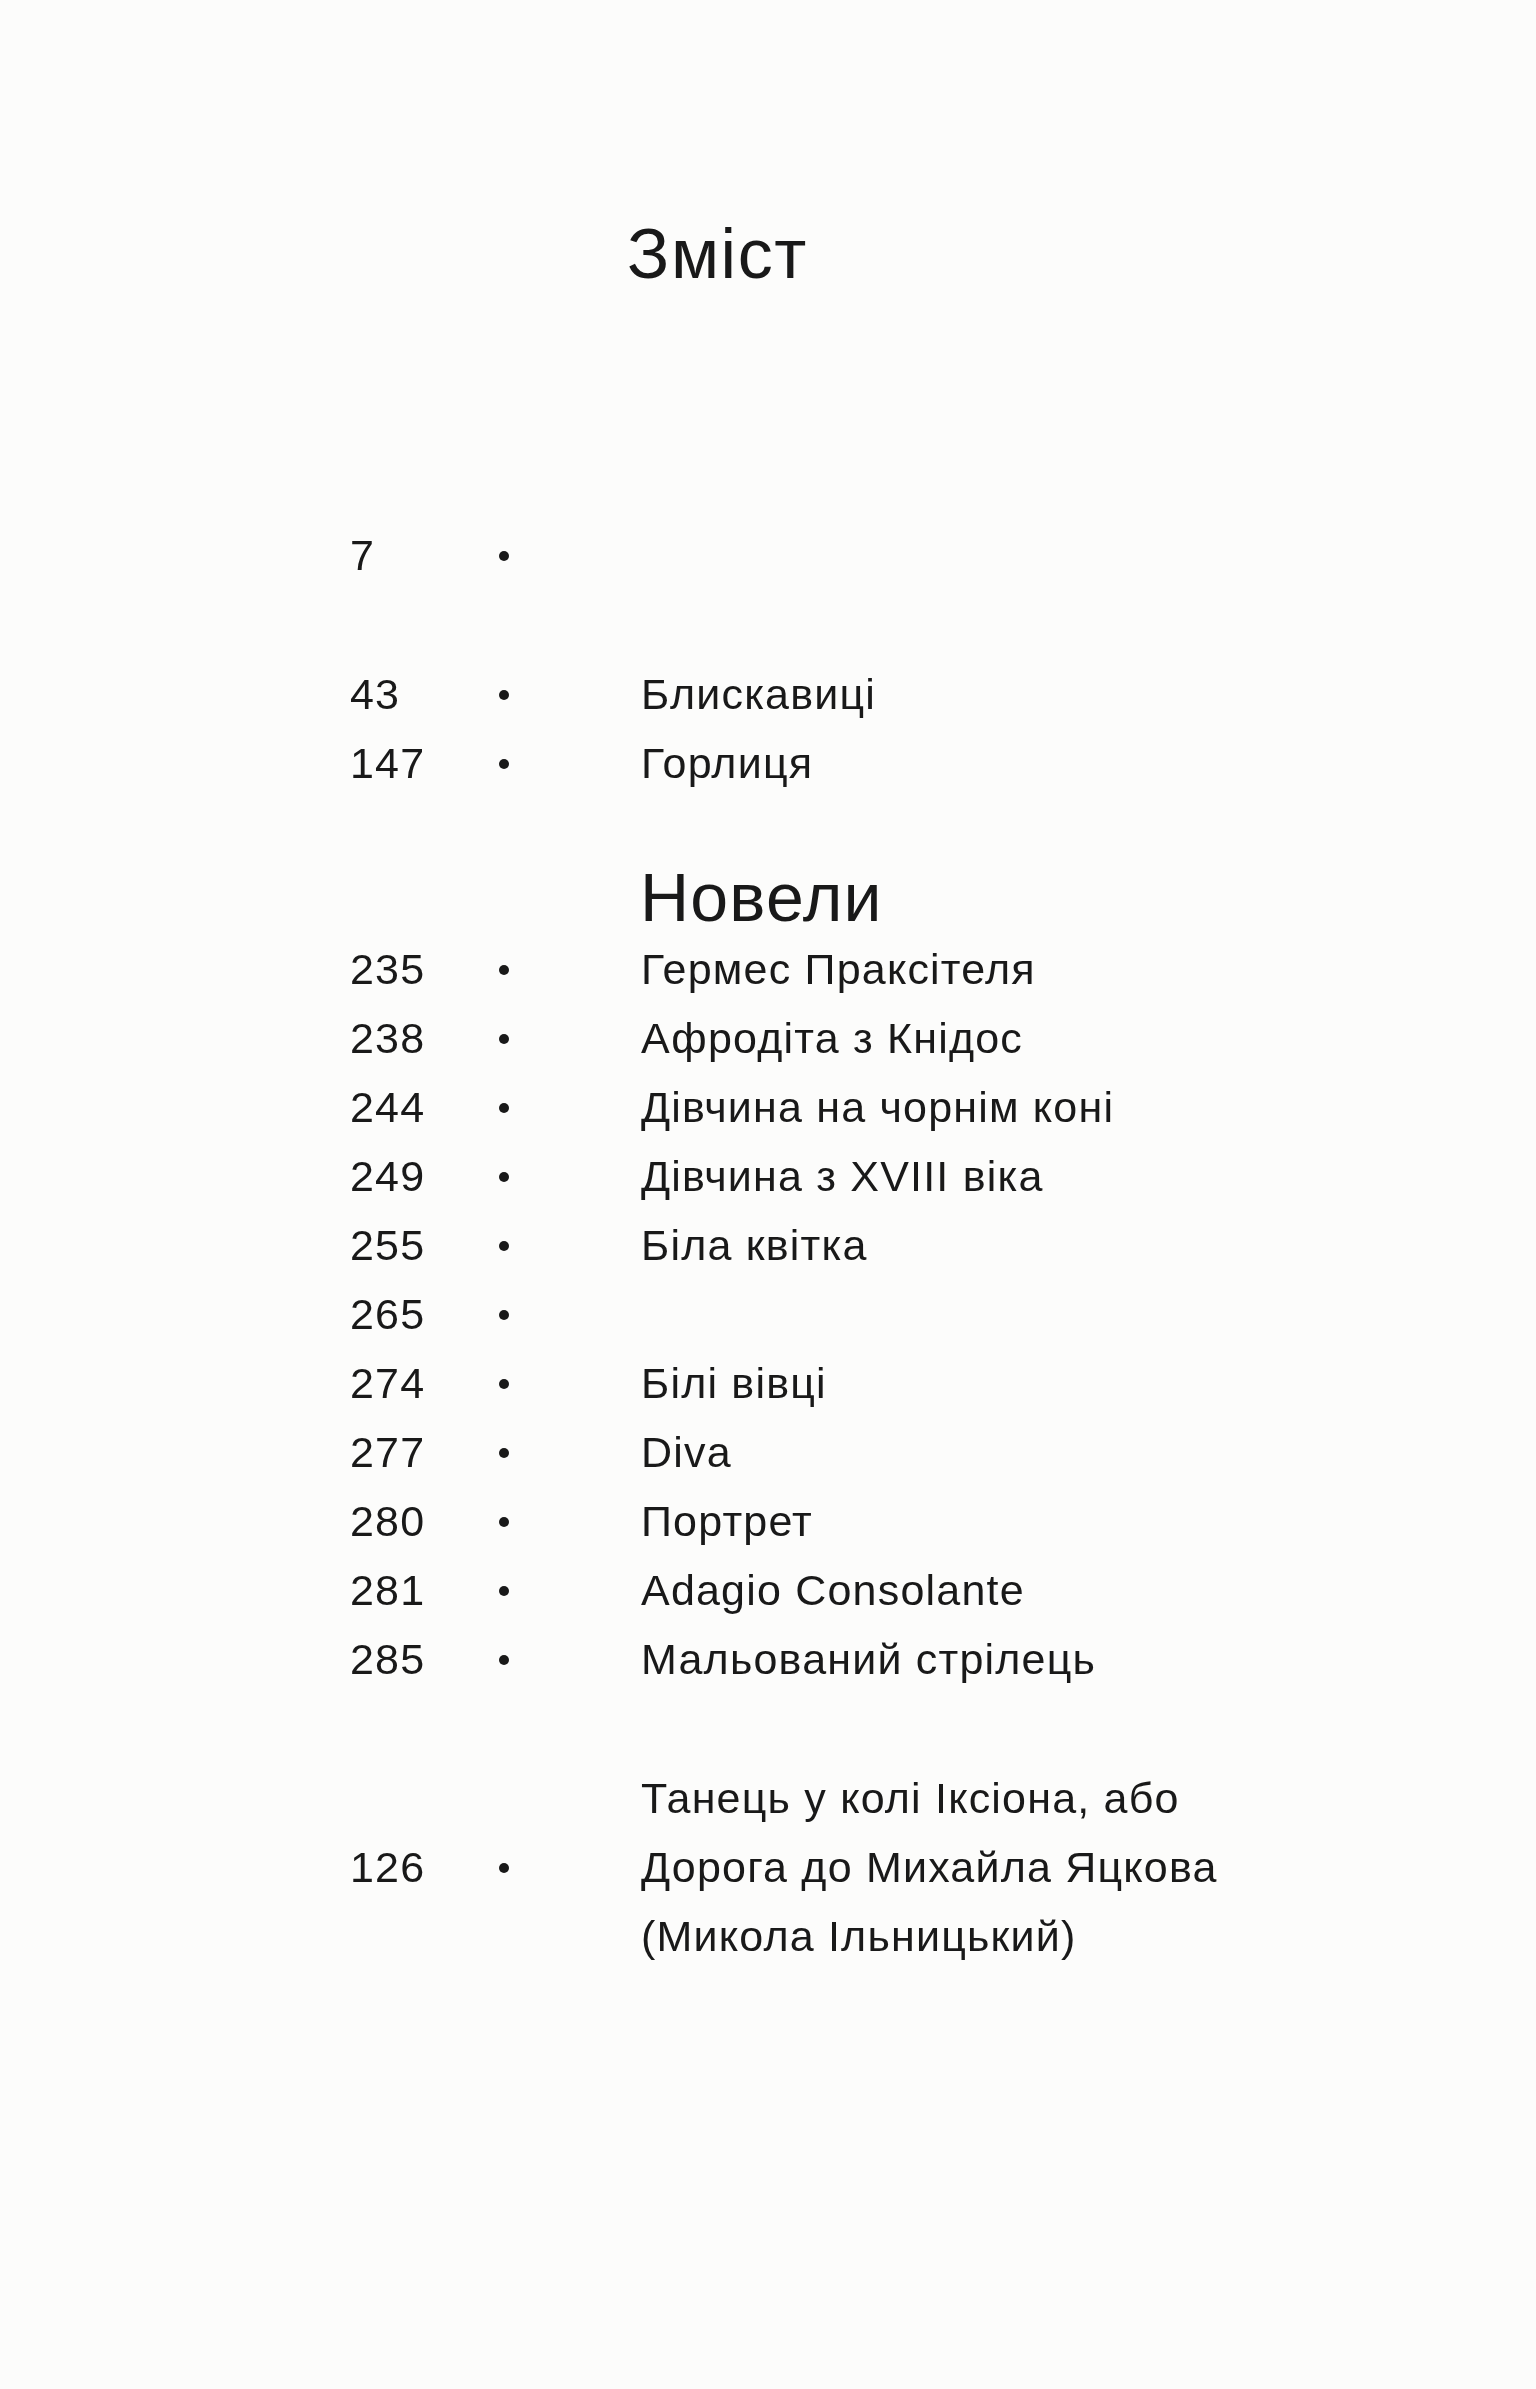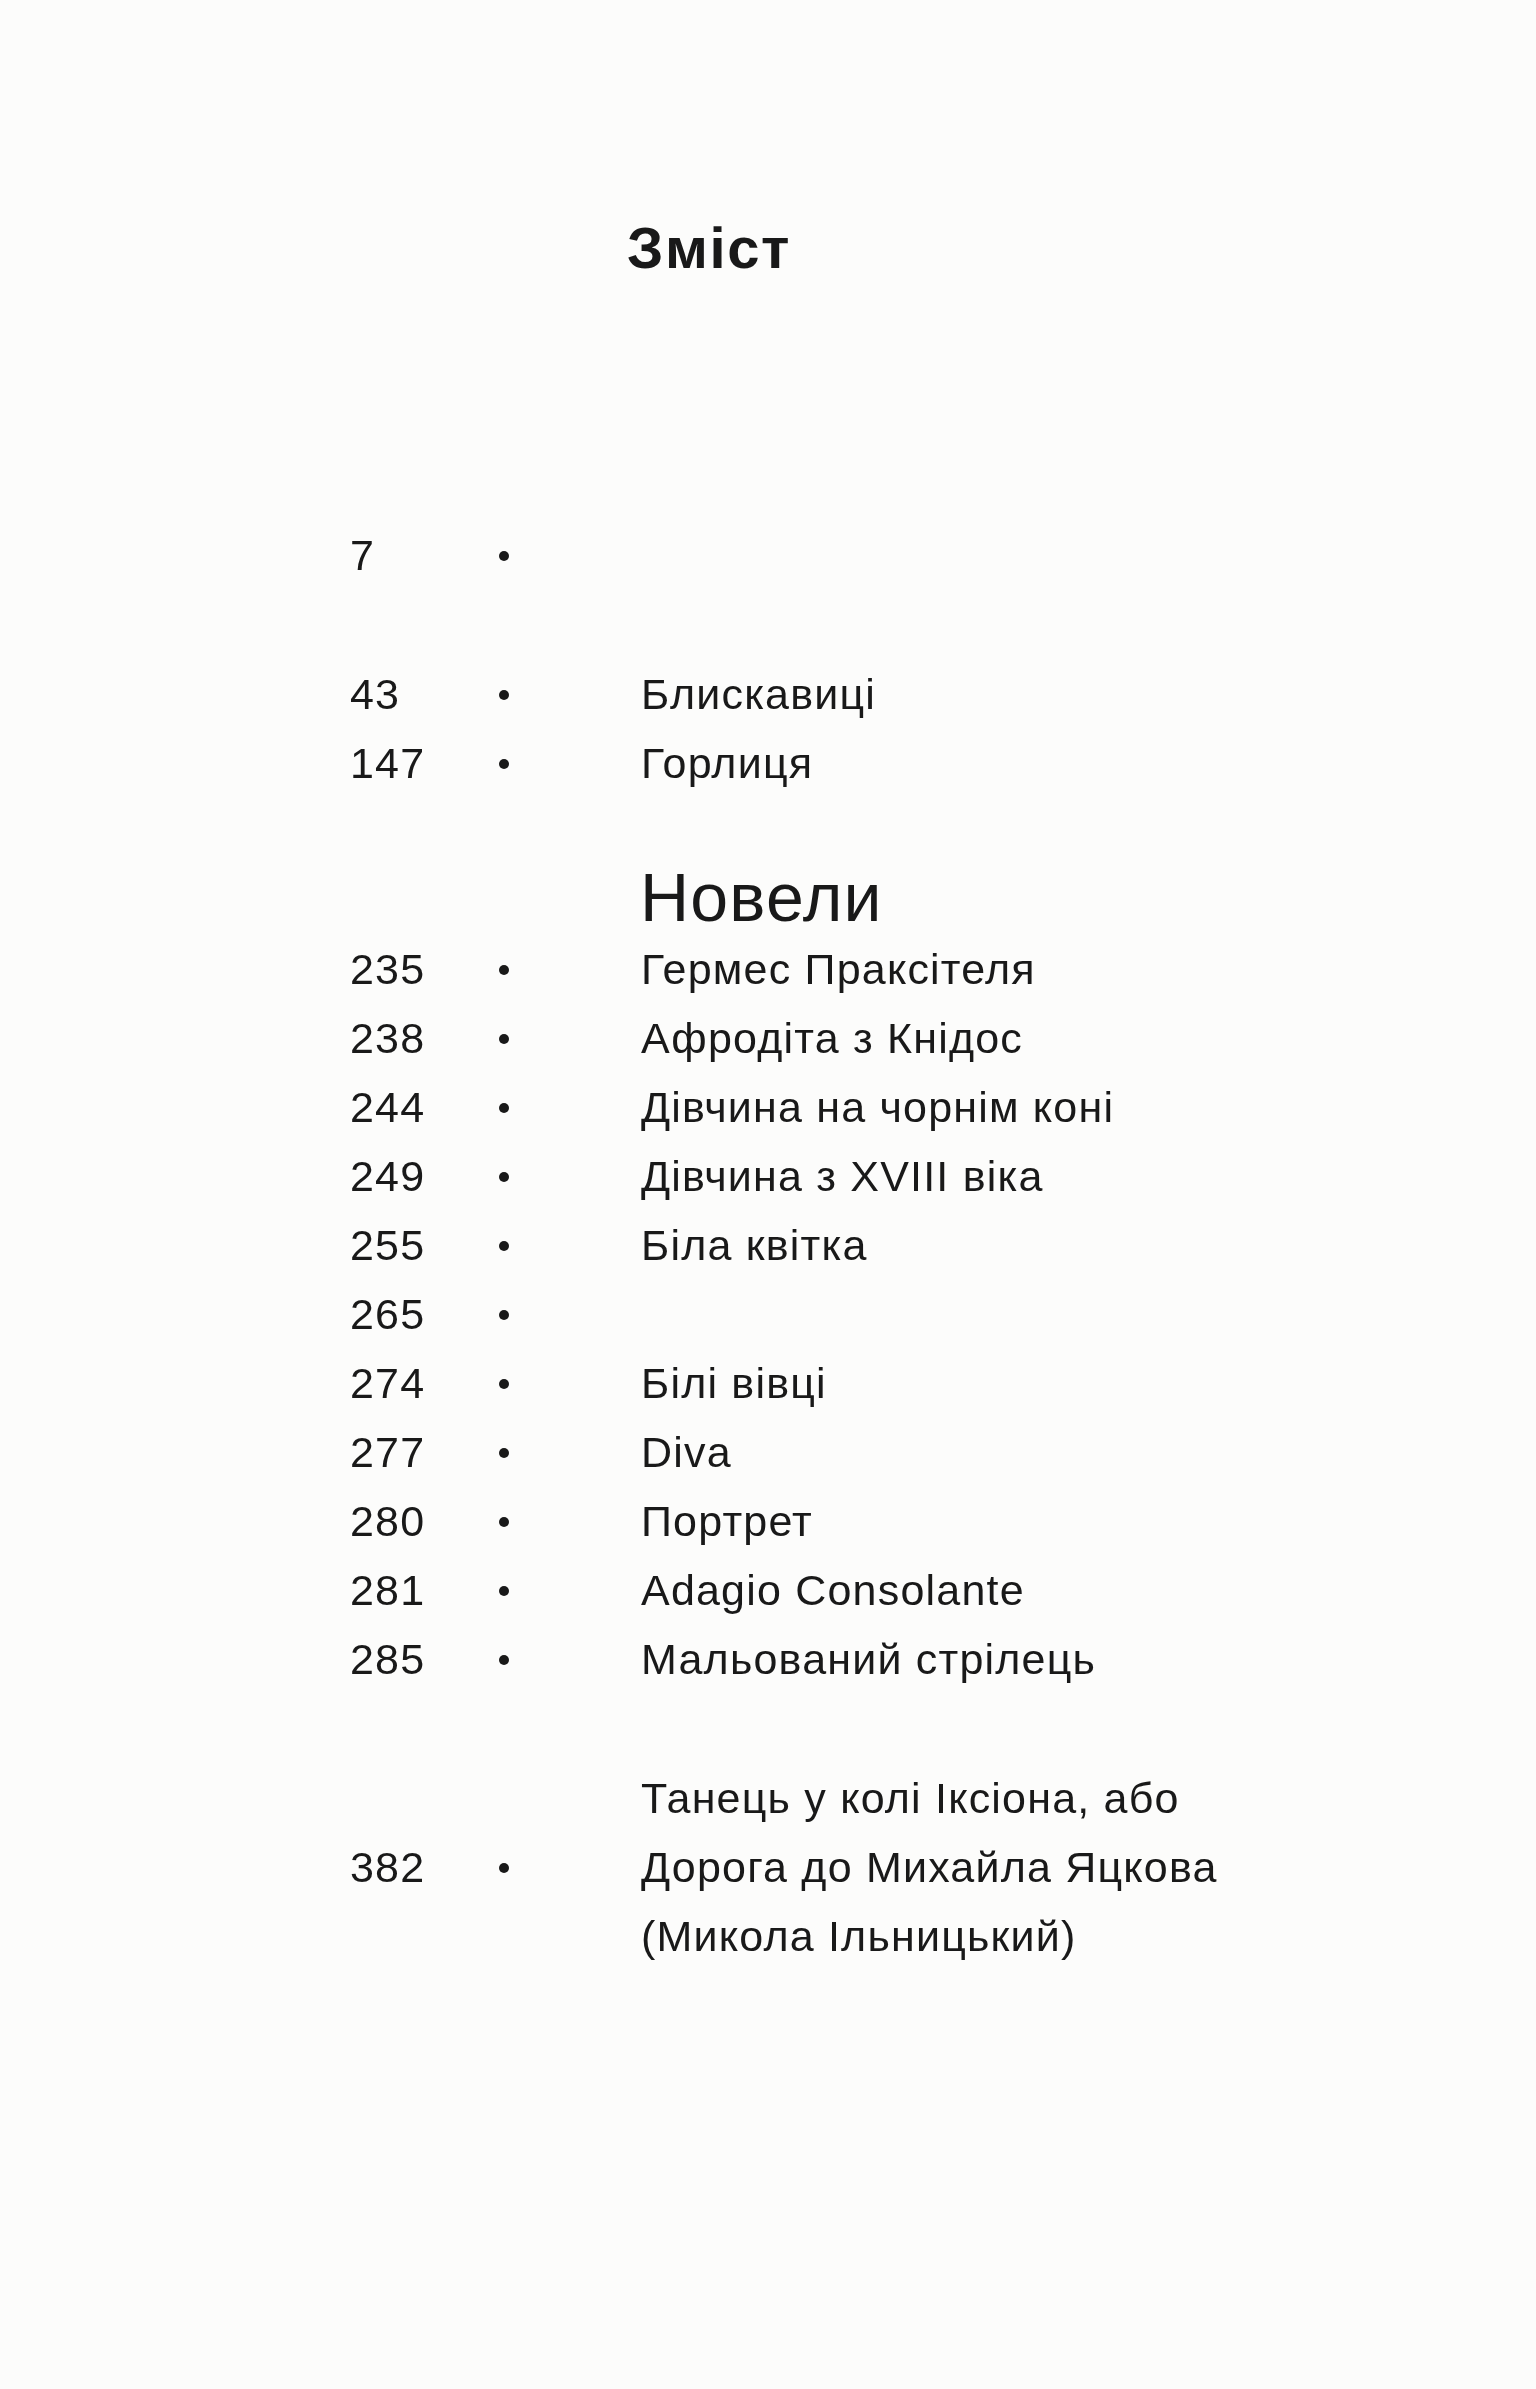--- a/index.html
+++ b/index.html
@@ -10,22 +10,22 @@
     background: #fcfcfb;
     color: #191919;
     font-family: "Liberation Sans", "DejaVu Sans", sans-serif;
     overflow: hidden;
   }
   .title {
     position: absolute;
     left: 627px;
     top: 219px;
     margin: 0;
-    font-size: 58px;
-    font-weight: 700;
+    font-size: 70px;
+    font-weight: 400;
     line-height: 1;
     letter-spacing: 1.6px;
   }
   .list {
     position: absolute;
     left: 0;
     top: 521px;
     width: 1536px;
   }
   .row {
@@ -173,21 +173,21 @@
 
     <div class="row">
       <div class="num">285</div>
       <div class="bul">
           <span class="dot"></span>
         </div>
       <div class="txt">Мальований стрілець</div>
     </div>
 
     <div class="row gap">
-      <div class="num">382</div>
+      <div class="num">126</div>
       <div class="bul">
           <span class="dot"></span>
         </div>
       <div class="txt">Танець у колі Іксіона, або
 Дорога до Михайла Яцкова
 (Микола Ільницький)</div>
     </div>
 
   </div>
 </div>

